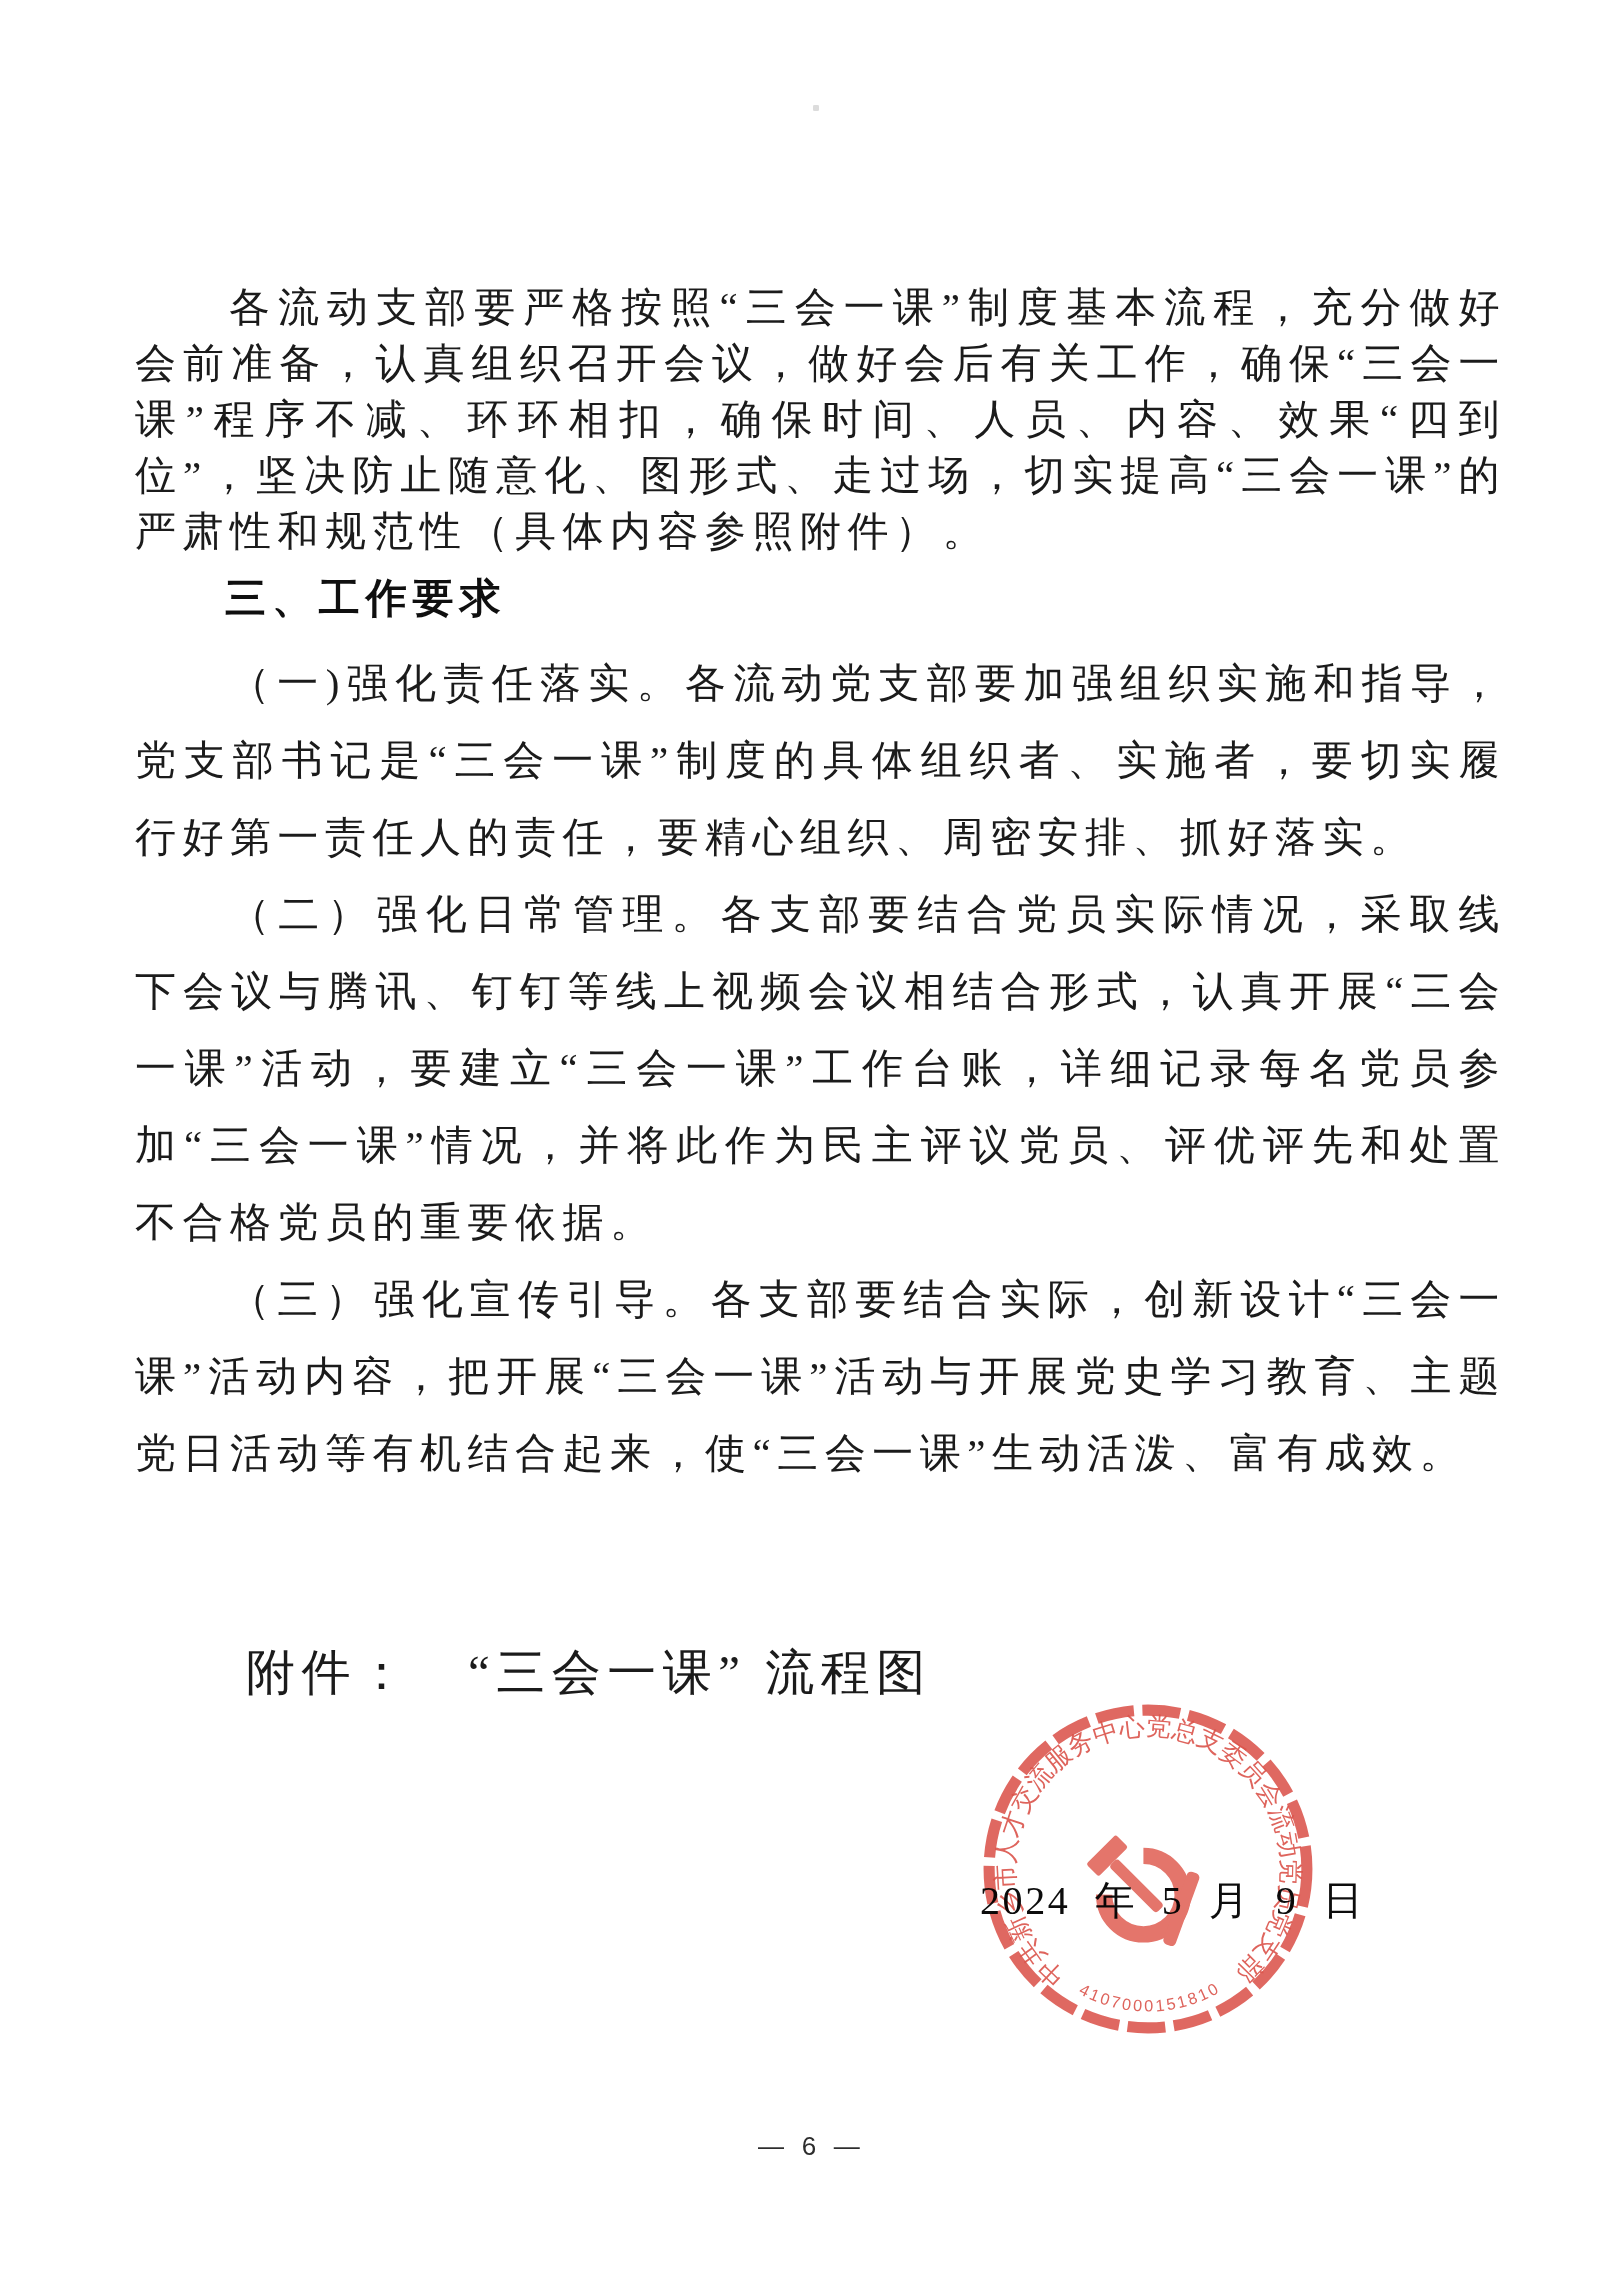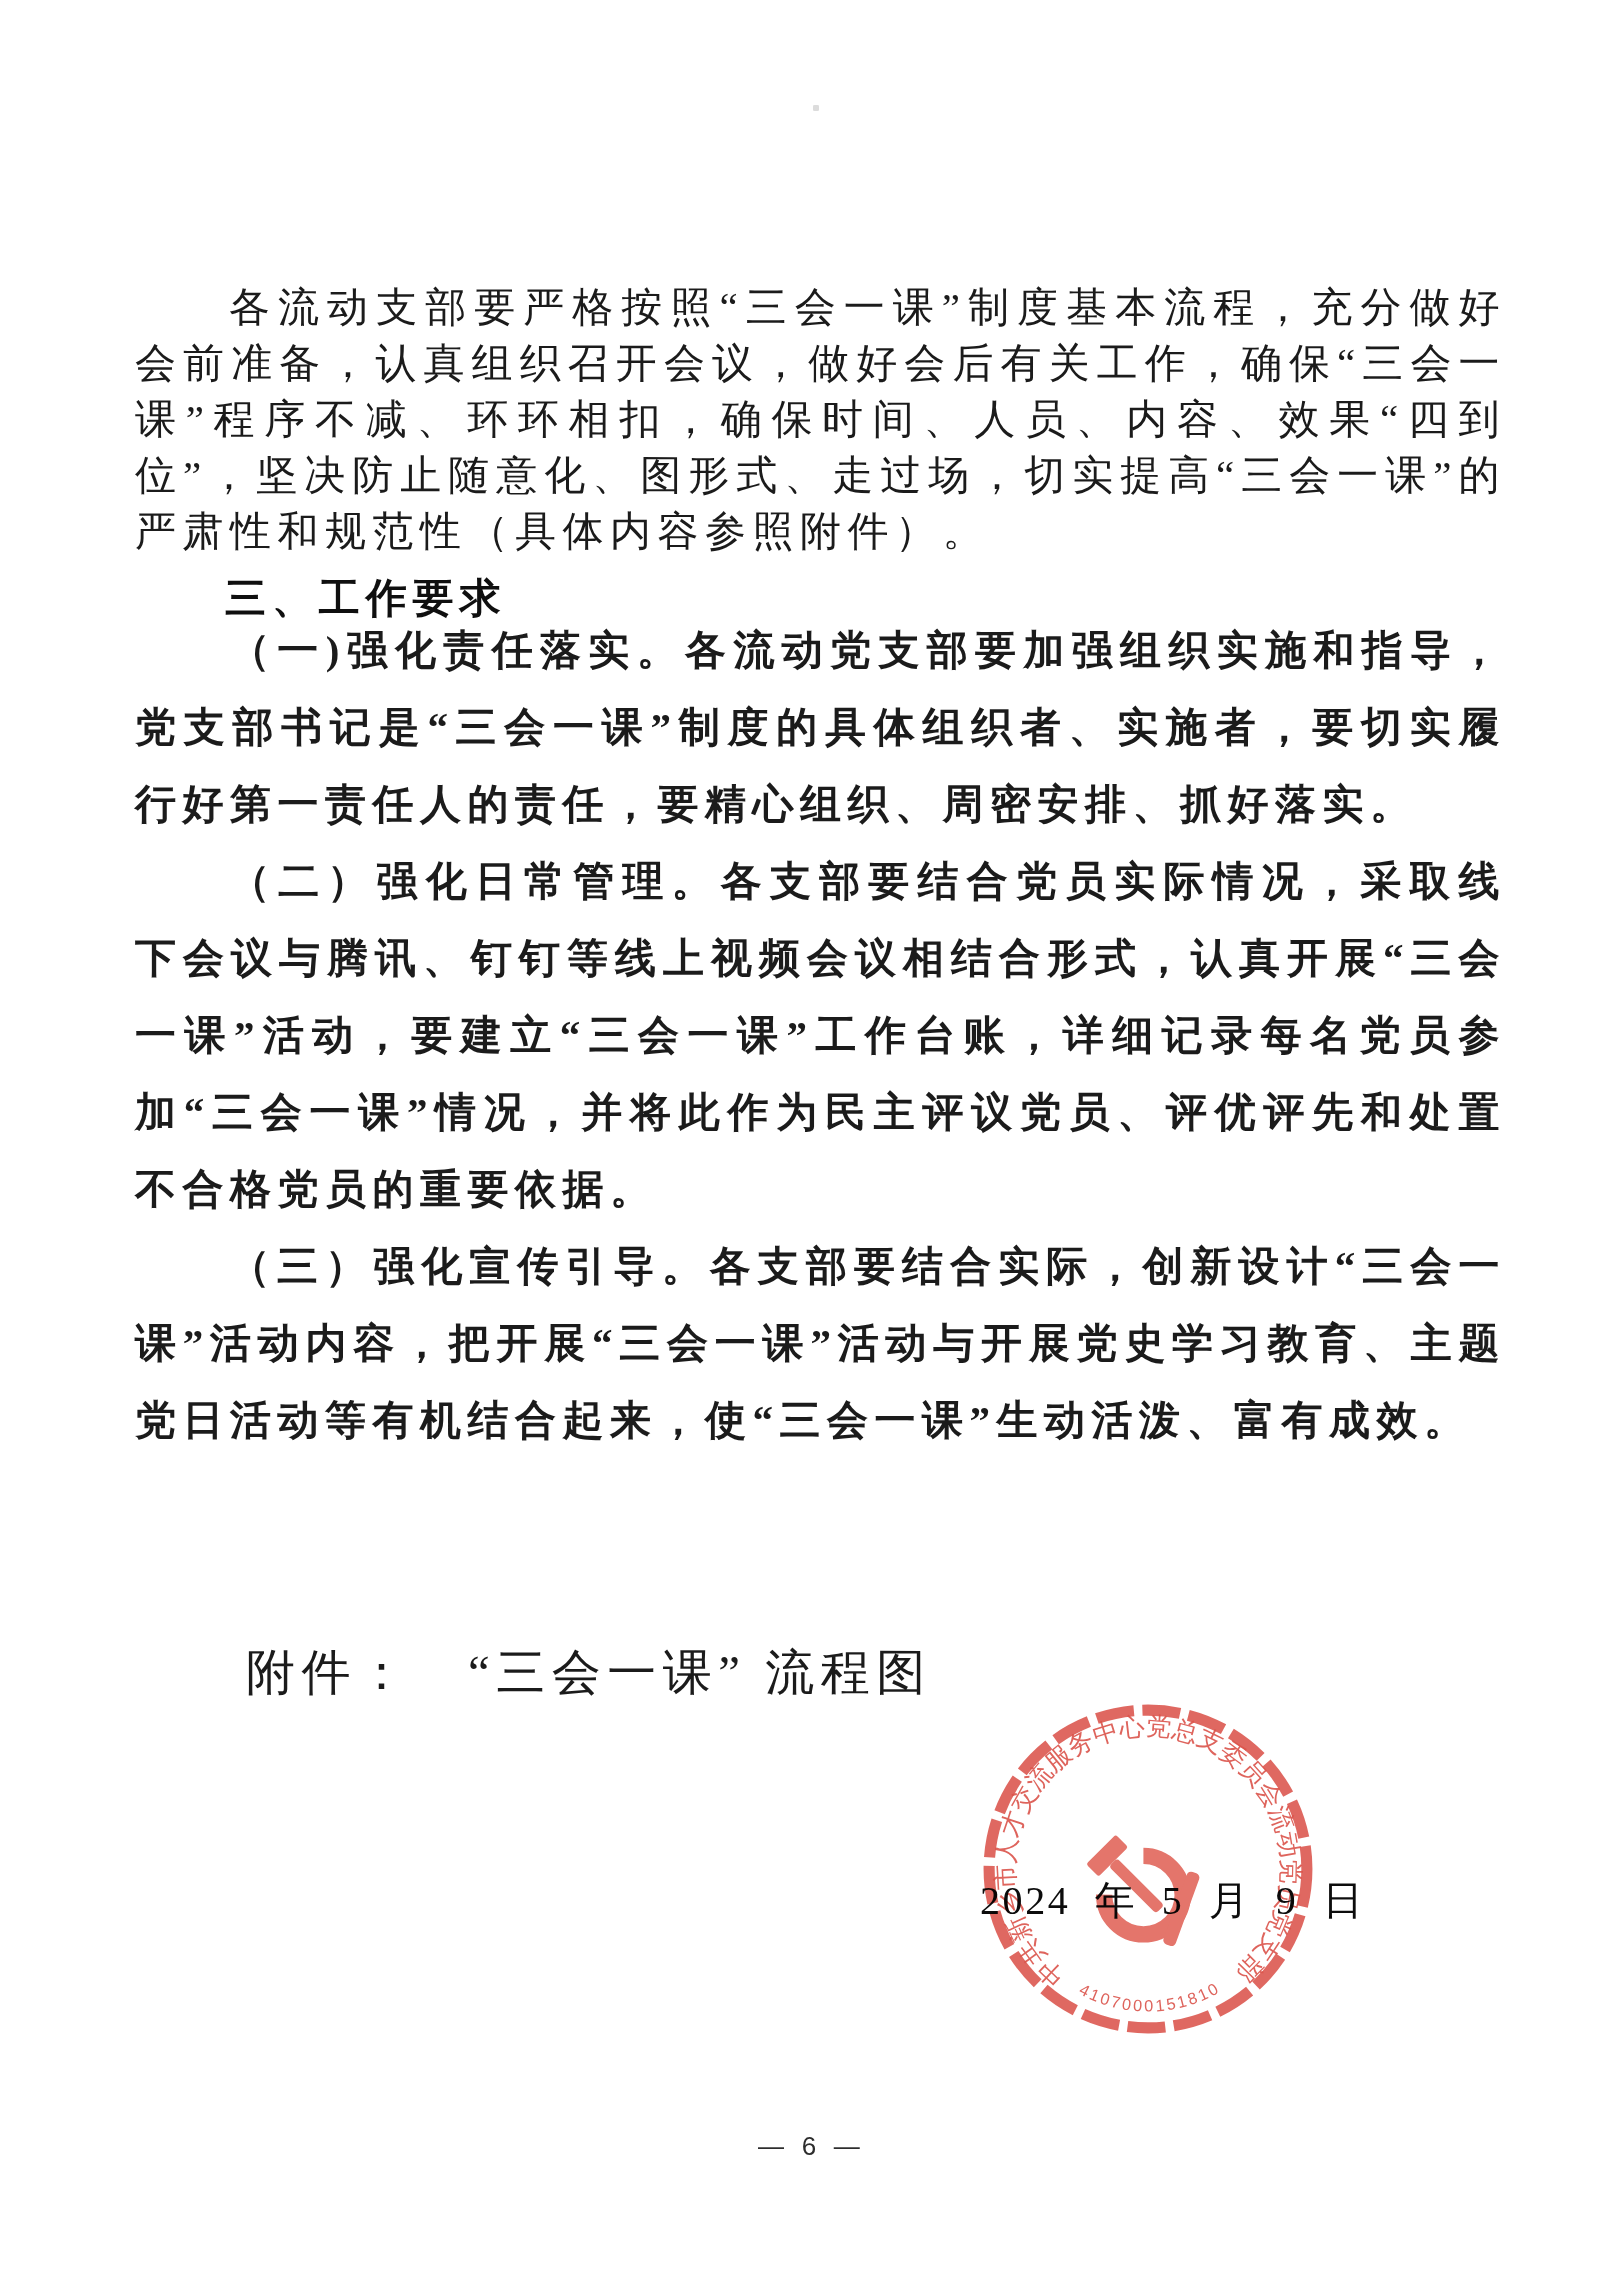--- a/index.html
+++ b/index.html
@@ -13,21 +13,21 @@
     font-size:41px;letter-spacing:6.5px;text-align:justify;
     margin:7px;
   }
   .p-intro{top:272px;line-height:56px;text-indent:94px;}
   .heading{
     position:absolute;left:128px;top:569px;margin:0;
     padding-left:97px;font-size:41px;line-height:58px;font-weight:bold;
     letter-spacing:5.9px;color:#0f0f0f;
     font-family:Liberation Serif, serif;
   }
-  .sections{top:605px;line-height:77px;font-weight:bold;}
+  .sections{top:638px;line-height:77px;}
   .sections p{margin:0;text-indent:94px;}
   .attachment{
     position:absolute;left:128px;top:1645px;margin:0;
     padding-left:118px;font-size:49px;line-height:56px;letter-spacing:6.5px;
   }
   .dateline{
     position:absolute;left:980px;top:1873px;margin:0;
     font-size:40px;letter-spacing:2.6px;word-spacing:11.8px;color:#0c0c0c;
     white-space:nowrap;
     text-align:center;

